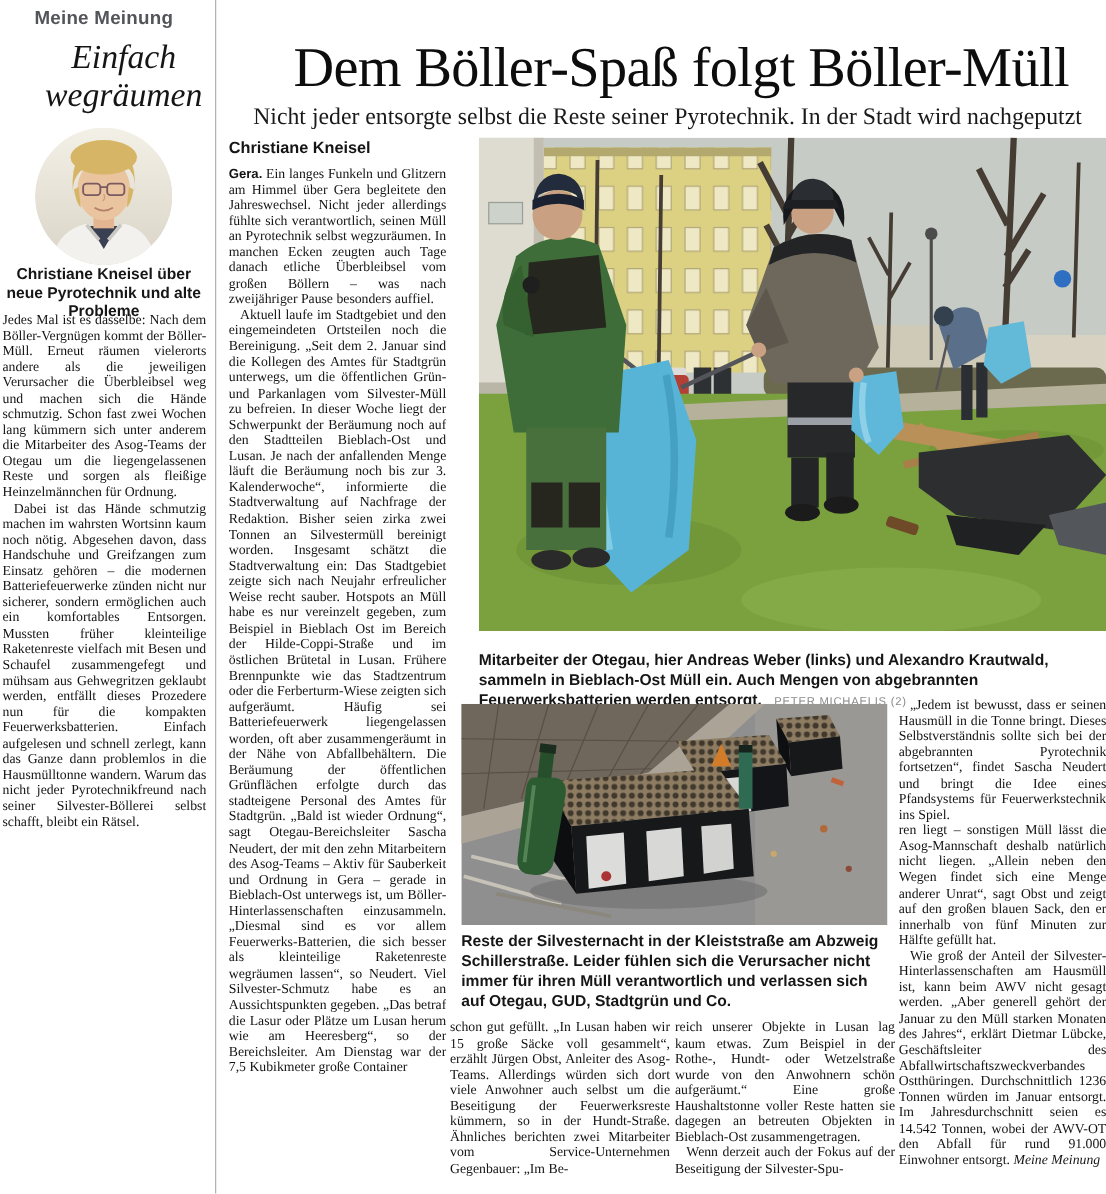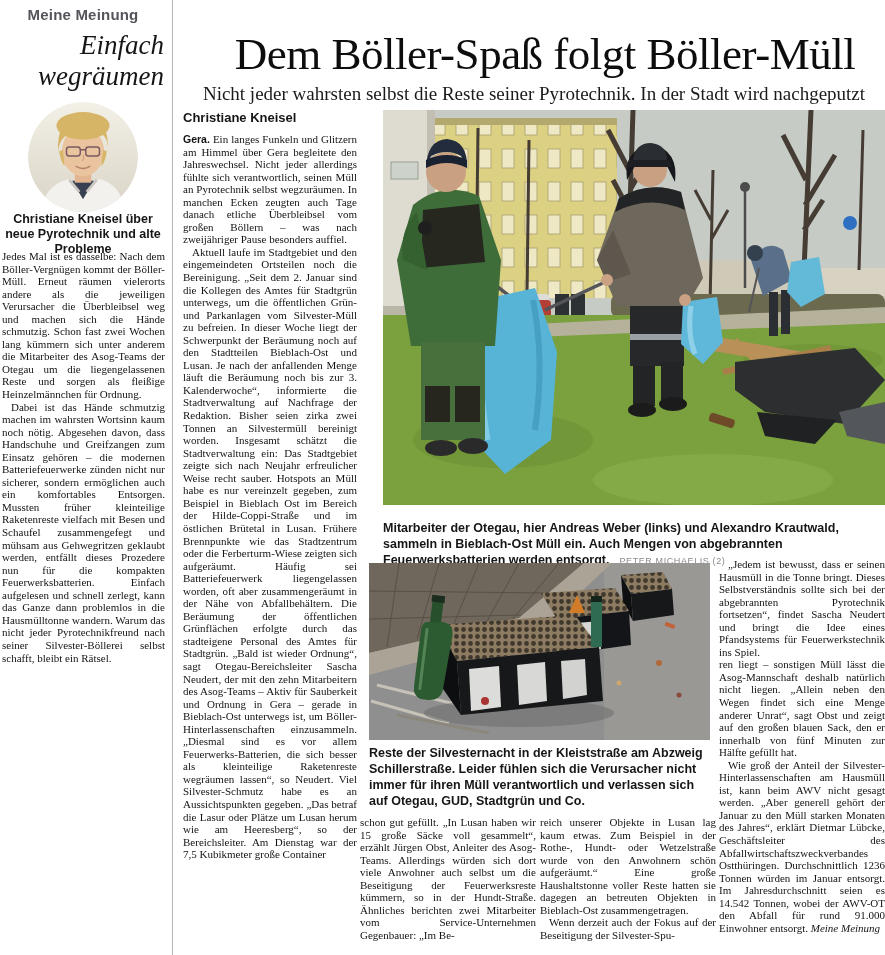--- a/index.html
+++ b/index.html
@@ -2,21 +2,21 @@
 <html lang="de"><head>
 <meta charset="utf-8">
 <style>
   html,body{margin:0;padding:0;background:#fff;}
   #page{position:relative;width:885px;height:955px;background:#fff;overflow:hidden;
         font-family:"Liberation Serif",serif;color:#111;}
   .abs{position:absolute;}
   
   .rubric{left:2px;top:6px;width:162px;text-align:center;
           font:bold 15px/18px "Liberation Sans",sans-serif;color:#54555a;letter-spacing:.2px;}
-  .op-title{left:2px;top:30px;width:162px;text-align:right;
+  .op-title{left:18px;top:30px;width:162px;text-align:center;
             font:italic 27px/31px "Liberation Serif",serif;color:#151515;}
   .portrait{left:28px;top:102px;width:110px;height:110px;border-radius:50%;overflow:hidden;}
   .op-cap{left:0px;top:212px;width:166px;text-align:center;
           font:bold 12.5px/15px "Liberation Sans",sans-serif;color:#161616;}
   .op-text{left:2px;top:250px;width:163px;height:470px;overflow:hidden;}
   .bodytext{font:11px/12.55px "Liberation Serif",serif;text-align:justify;color:#131313;
             margin:0;hyphens:auto;-webkit-hyphens:auto;}
   .indent{text-indent:9px;}
   .vrule{left:172px;top:0;width:1px;height:955px;background:#b3b3b3;}
   
@@ -85,21 +85,21 @@
   </div>
 
   <div class="abs op-cap">Christiane Kneisel über neue Pyrotechnik und alte Probleme</div>
 
   <div class="abs op-text">
     <p class="bodytext">Jedes Mal ist es dasselbe: Nach dem Böller-Vergnügen kommt der Böller-Müll. Erneut räumen vielerorts andere als die jeweiligen Verursacher die Überbleibsel weg und machen sich die Hände schmutzig. Schon fast zwei Wochen lang kümmern sich unter anderem die Mitarbeiter des Asog-Teams der Otegau um die liegengelassenen Reste und sorgen als fleißige Heinzelmännchen für Ordnung.</p>
     <p class="bodytext indent">Dabei ist das Hände schmutzig machen im wahrsten Wortsinn kaum noch nötig. Abgesehen davon, dass Handschuhe und Greifzangen zum Einsatz gehören – die modernen Batteriefeuerwerke zünden nicht nur sicherer, sondern ermöglichen auch ein komfortables Entsorgen. Mussten früher kleinteilige Raketenreste vielfach mit Besen und Schaufel zusammengefegt und mühsam aus Gehwegritzen geklaubt werden, entfällt dieses Prozedere nun für die kompakten Feuerwerksbatterien. Einfach aufgelesen und schnell zerlegt, kann das Ganze dann problemlos in die Hausmülltonne wandern. Warum das nicht jeder Pyrotechnikfreund nach seiner Silvester-Böllerei selbst schafft, bleibt ein Rätsel.</p>
   </div>
 
   <h1 class="abs headline" style="margin:11px">Dem Böller-Spaß folgt Böller-Müll</h1>
-  <div class="abs subtitle">Nicht jeder wahrsten selbst die Reste seiner Pyrotechnik. In der Stadt wird nachgeputzt</div>
+  <div class="abs subtitle">Nicht jeder entsorgte selbst die Reste seiner Pyrotechnik. In der Stadt wird nachgeputzt</div>
   <div class="abs byline">Christiane Kneisel</div>
 
   <figure class="abs photo1" style="margin:0">
     <svg width="502" height="395" viewBox="0 0 502 395">
       <defs>
         <pattern id="win" width="23" height="33" patternUnits="userSpaceOnUse">
           <rect width="23" height="33" fill="#dcd183"></rect>
           <rect x="4" y="6" width="12" height="19" fill="#efe8c4" stroke="#a79d6e" stroke-width="0.8"></rect>
         </pattern>
       </defs>

